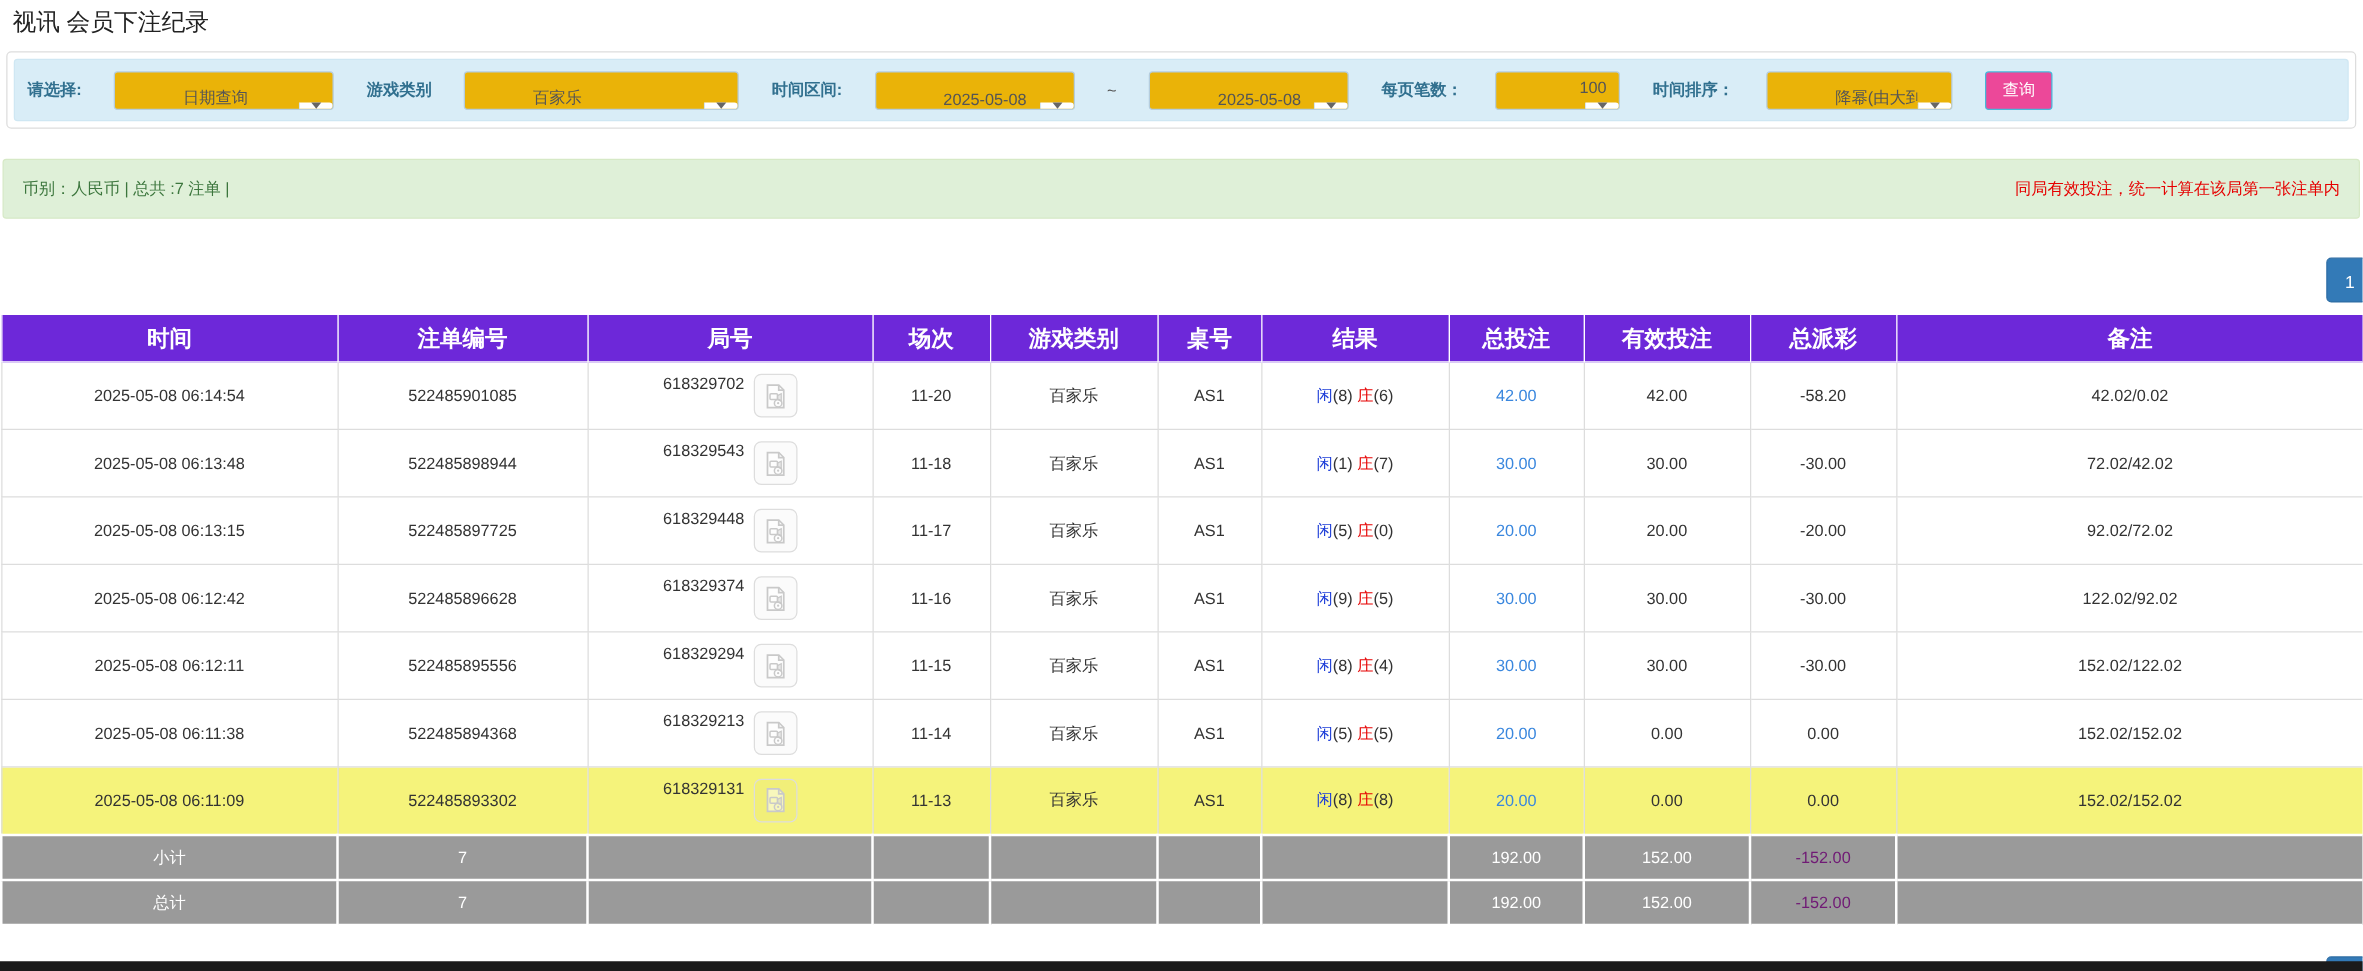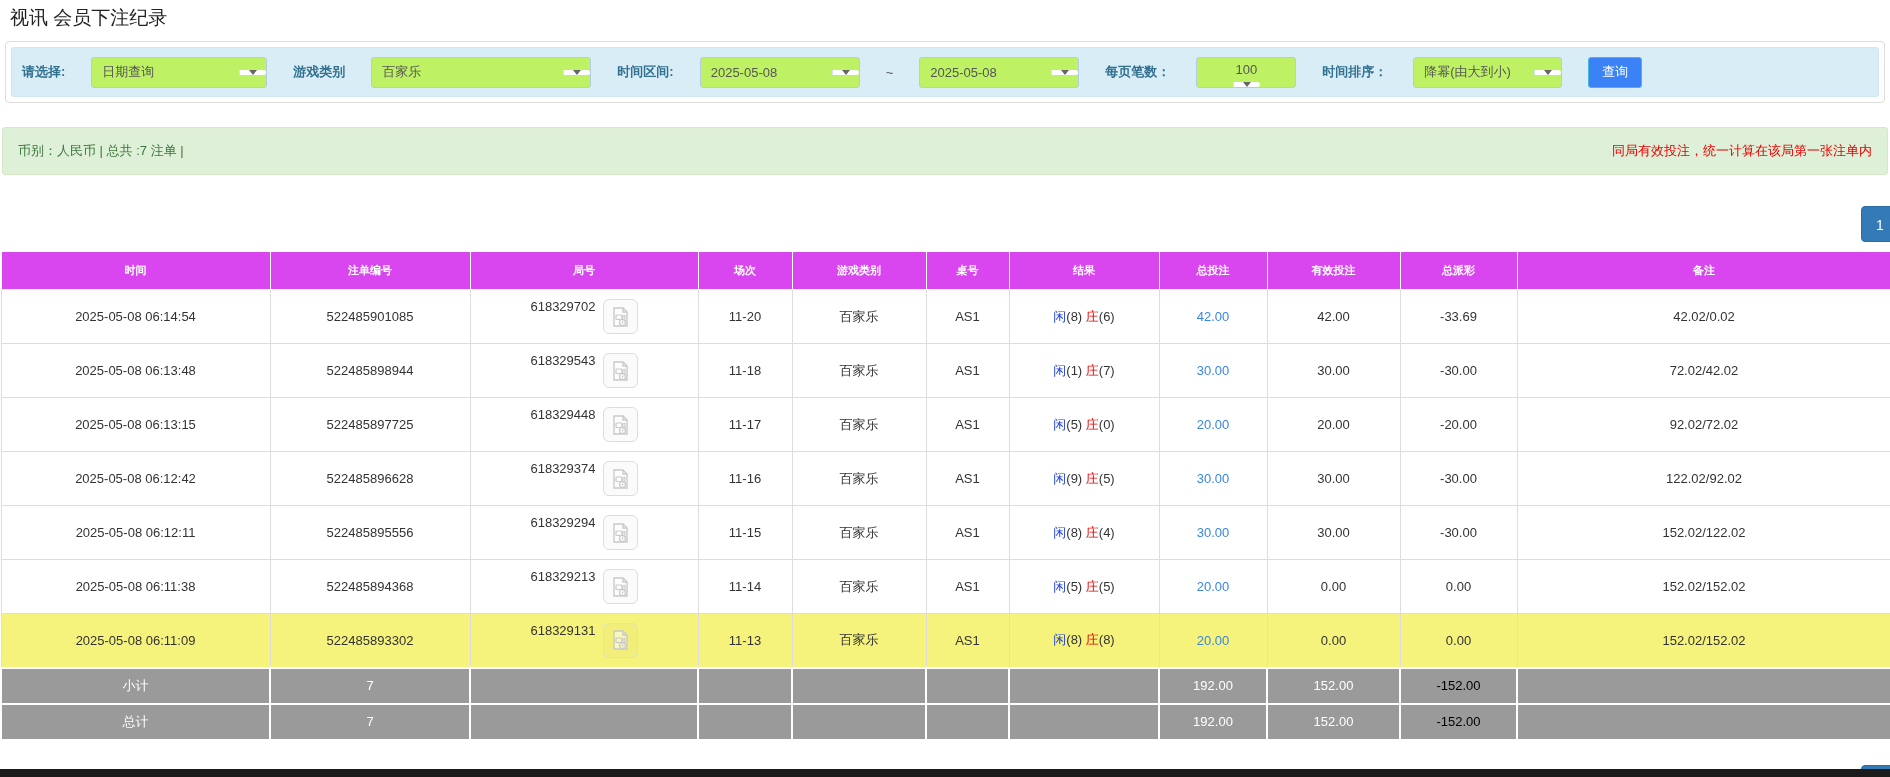--- a/index.html
+++ b/index.html
@@ -6,70 +6,70 @@
   html, body { width: 1890px; height: 777px; overflow: hidden; background: #fff;
     font-family: "Liberation Sans", "DejaVu Sans", sans-serif; }
 
   .page-title { font-size: 19px; color: #222; font-weight: 500; padding: 5px 0 8px 10px; }
 
   
   .filter-panel { margin: 2px 5px 0 5px; border: 1px solid #ddd; border-radius: 4px; padding: 5px; }
   .filter-bar { background: #d9edf7; border: 1px solid #cfe7f3; border-radius: 3px;
     padding: 8px 10px; display: flex; align-items: center; gap: 26px; height: 50px; }
   .f-label { font-size: 13px; font-weight: bold; color: #31708f; white-space: nowrap; }
-  .sel { background: #bef264; border: 1px solid #b5cdde; border-radius: 3px; height: 31px;
-    display: flex; align-items: center; cursor: pointer; }
+  .sel { background: #eab308; border: 1px solid #b5cdde; border-radius: 3px; height: 31px;
+    display: flex; align-items: flex-end; cursor: pointer; padding-left: 44px; }
   .sel .val { font-size: 13px; color: #555; display: flex; align-items: center;
     padding: 0 10px; flex: 1; white-space: nowrap; overflow: hidden; }
   .sel .arrow-box { width: 27px; border-left: 1px solid #d5e4ee; display: flex;
     align-items: center; justify-content: center; background: #fff; border-radius: 0 3px 3px 0; }
   .tri-down { width: 0; height: 0; border-left: 4px solid transparent;
     border-right: 4px solid transparent; border-top: 5px solid #666; }
   .w-select-type { width: 176px; }
   .w-game { width: 220px; }
   .w-date { width: 160px; }
   .w-pagesize { width: 100px; flex-direction: column; }
   .w-sort { width: 149px; }
   .tilde { font-size: 13px; color: #555; }
-  .search-btn { background: #3b82f6; border: 1px solid #46b8da; color: #fff; font-size: 13px;
+  .search-btn { background: #ec4899; border: 1px solid #46b8da; color: #fff; font-size: 13px;
     height: 31px; padding: 0 13px; border-radius: 3px; cursor: pointer; }
 
   
   .alert-bar { margin: 24px 2px 0 2px; background: #dff0d8; border: 1px solid #d6e9c6;
     border-radius: 3px; padding: 14px 15px; display: flex; justify-content: space-between;
     font-size: 13px; }
   .alert-left { color: #3c763d; }
   .alert-right { color: #e60000; }
 
   
   .pg-top { text-align: right; margin-top: 31px; height: 36px; }
   .pg-btn { display: inline-block; background: #337ab7; color: #fff; font-size: 14px;
     width: 38px; height: 36px; line-height: 36px; text-align: center; border: 1px solid #2e6da4;
     border-radius: 4px; cursor: pointer; }
   .pg-top .pg-btn { margin-right: -9px; }
 
   
   table.records { width: 1890px; border-collapse: collapse; table-layout: fixed; margin-top: 9px; }
-  .records th { background: #d946ef; color: #fff; font-size: 11px; font-weight: bold;
+  .records th { background: #6d28d9; color: #fff; font-size: 18px; font-weight: bold;
     height: 38px; border: 1px solid #fff; }
   .records td { border: 1px solid #ddd; font-size: 13px; color: #333; text-align: center;
     height: 54px; }
   .records tr.hl td { background: #f5f37b; }
   .round-cell { display: flex; align-items: flex-start; justify-content: center; gap: 7px; }
   .video-btn { width: 35px; height: 35px; border: 1px solid #ddd; border-radius: 6px;
     background: rgba(0,0,0,0.015); display: inline-flex; align-items: center;
     justify-content: center; cursor: pointer; }
   .res-label-p { color: #1f3fd8; }
   .res-label-b { color: #e60000; }
   .res-num { color: #333; }
   .bet-link { color: #3a87de; text-decoration: none; cursor: pointer; }
   .neg { color: #f00; }
   .records tr.sum td { background: #9a9a9a; color: #fff; border: 2px solid #fff;
     height: 36px; font-size: 13px; margin-left: 46px; }
-  .records tr.sum td.neg-cell { color: #000000; }
+  .records tr.sum td.neg-cell { color: #701a75; }
 
   
   .footer-region { position: relative; height: 49px; }
   .footer-region .pg-btn { position: absolute; right: -9px; top: 24px; }
   .bottom-bar { position: absolute; left: 0; bottom: 0; width: 1890px; height: 8px;
     background: #1b1b1b; z-index: 5; }
 </style>
 </head>
 <body>
 
@@ -188,21 +188,21 @@
     </td>
     <td>11-20</td>
     <td>百家乐</td>
     <td>AS1</td>
     <td>
       <span class="res-label-p">闲</span><span class="res-num">(8)</span>
       <span class="res-label-b">庄</span><span class="res-num">(6)</span>
     </td>
     <td><a class="bet-link">42.00</a></td>
     <td>42.00</td>
-    <td class="neg">-33.69</td>
+    <td class="neg">-58.20</td>
     <td>42.02/0.02</td>
   </tr>
 
   <tr>
     <td>2025-05-08 06:13:48</td>
     <td>522485898944</td>
     <td>
       <span class="round-cell">
         <span>618329543</span>
         <span class="video-btn">

